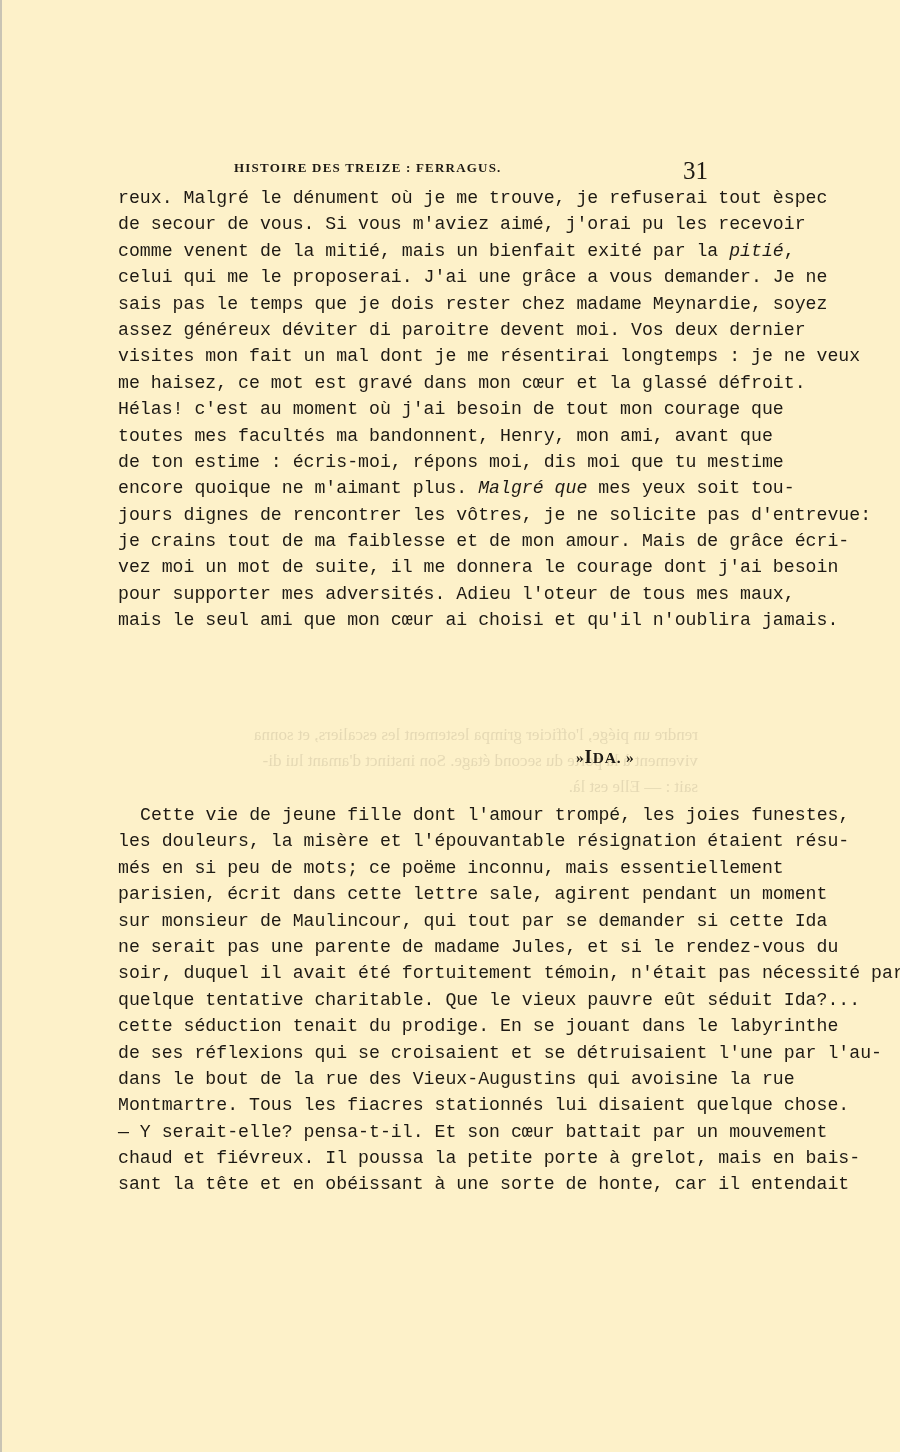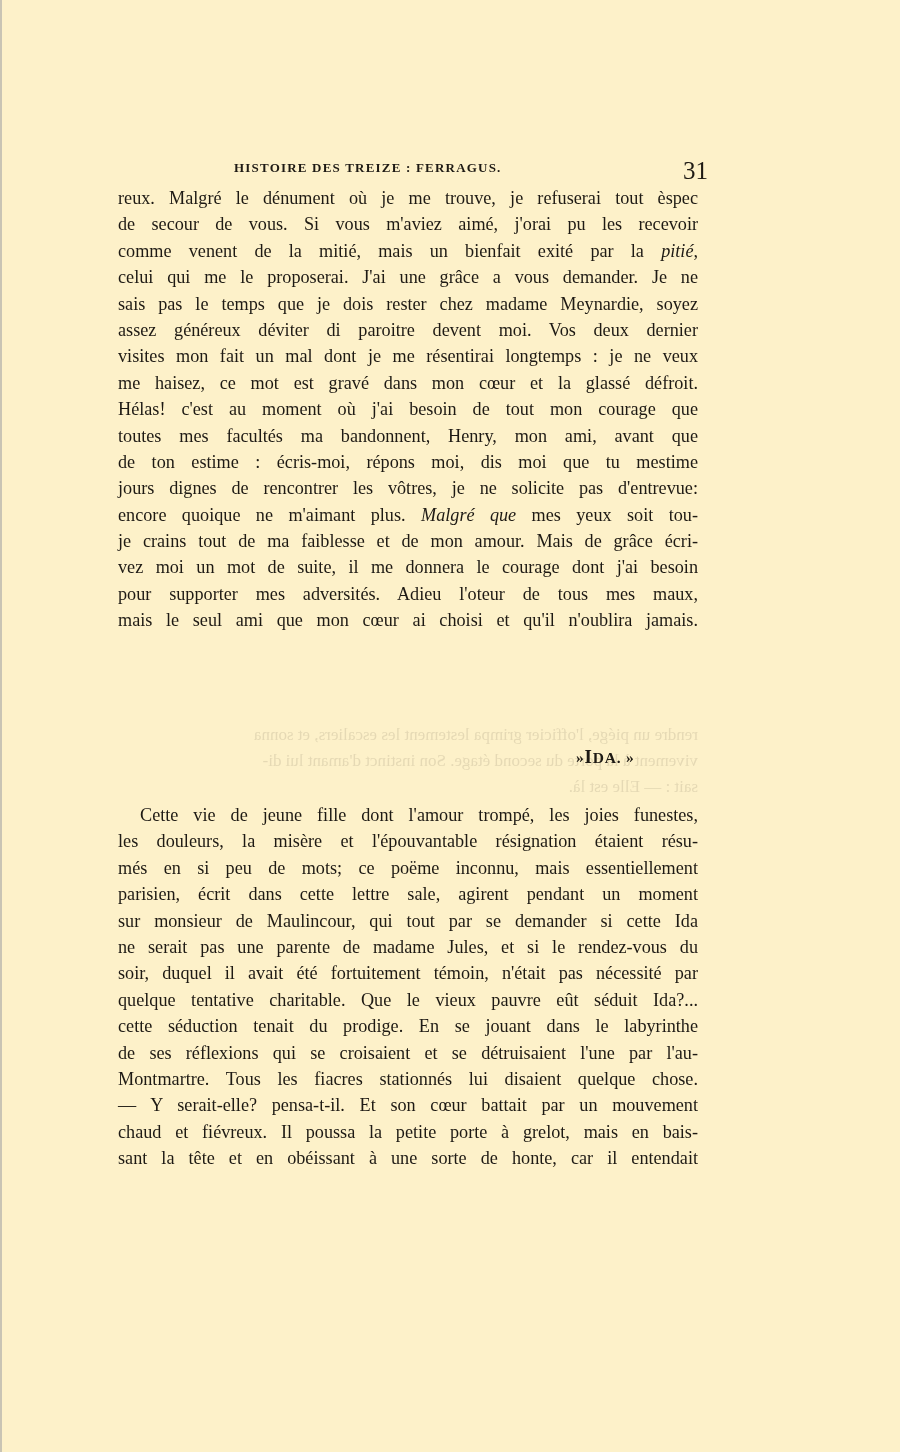--- a/index.html
+++ b/index.html
@@ -35,20 +35,21 @@
     .page-number {
       position: absolute;
       right: 0;
       top: 0;
       font-size: 25px;
     }
     .text-block {
       position: absolute;
       left: 118px;
       width: 580px;
+      font-family: Liberation Mono, monospace;
     }
     .line {
       display: block;
       height: 26.4px;
       line-height: 26.4px;
       font-size: 18.2px;
       white-space: nowrap;
       text-align: justify;
       text-align-last: justify;
       font-stretch: condensed;
@@ -95,22 +96,22 @@
   <span class="line"><span>de secour de vous. Si vous m'aviez aimé, j'orai pu les recevoir</span></span>
   <span class="line"><span>comme venent de la mitié, mais un bienfait exité par la </span><i>pitié</i><span>,</span></span>
   <span class="line"><span>celui qui me le proposerai. J'ai une grâce a vous demander. Je ne</span></span>
   <span class="line"><span>sais pas le temps que je dois rester chez madame Meynardie, soyez</span></span>
   <span class="line"><span>assez généreux déviter di paroitre devent moi. Vos deux dernier</span></span>
   <span class="line"><span>visites mon fait un mal dont je me résentirai longtemps : je ne veux</span></span>
   <span class="line"><span>me haisez, ce mot est gravé dans mon cœur et la glassé défroit.</span></span>
   <span class="line"><span>Hélas! c'est au moment où j'ai besoin de tout mon courage que</span></span>
   <span class="line"><span>toutes mes facultés ma bandonnent, Henry, mon ami, avant que</span></span>
   <span class="line"><span>de ton estime : écris-moi, répons moi, dis moi que tu mestime</span></span>
+  <span class="line"><span>encore quoique ne m'aimant plus. </span><i>Malgré que</i><span> mes yeux soit tou-</span></span>
   <span class="line"><span>jours dignes de rencontrer les vôtres, je ne solicite pas d'entrevue:</span></span>
-  <span class="line"><span>encore quoique ne m'aimant plus. </span><i>Malgré que</i><span> mes yeux soit tou-</span></span>
   <span class="line"><span>je crains tout de ma faiblesse et de mon amour. Mais de grâce écri-</span></span>
   <span class="line"><span>vez moi un mot de suite, il me donnera le courage dont j'ai besoin</span></span>
   <span class="line"><span>pour supporter mes adversités. Adieu l'oteur de tous mes maux,</span></span>
   <span class="line"><span>mais le seul ami que mon cœur ai choisi et qu'il n'oublira jamais.</span></span>
 </div>
 
 <div class="bleed">
   <div>rendre un piége, l'officier grimpa lestement les escaliers, et sonna</div>
   <div>vivement à la porte du second étage. Son instinct d'amant lui di-</div>
   <div>sait : — Elle est là.</div>
@@ -124,17 +125,18 @@
   <span class="line indent">Cette vie de jeune fille dont l'amour trompé, les joies funestes,</span>
   <span class="line">les douleurs, la misère et l'épouvantable résignation étaient résu-</span>
   <span class="line">més en si peu de mots; ce poëme inconnu, mais essentiellement</span>
   <span class="line">parisien, écrit dans cette lettre sale, agirent pendant un moment</span>
   <span class="line">sur monsieur de Maulincour, qui tout par se demander si cette Ida</span>
   <span class="line">ne serait pas une parente de madame Jules, et si le rendez-vous du</span>
   <span class="line">soir, duquel il avait été fortuitement témoin, n'était pas nécessité par</span>
   <span class="line">quelque tentative charitable. Que le vieux pauvre eût séduit Ida?...</span>
   <span class="line">cette séduction tenait du prodige. En se jouant dans le labyrinthe</span>
   <span class="line">de ses réflexions qui se croisaient et se détruisaient l'une par l'au-</span>
+  <span class="line">dans le bout de la rue des Vieux-Augustins qui avoisine la rue</span>
   <span class="line">Montmartre. Tous les fiacres stationnés lui disaient quelque chose.</span>
   <span class="line">— Y serait-elle? pensa-t-il. Et son cœur battait par un mouvement</span>
   <span class="line">chaud et fiévreux. Il poussa la petite porte à grelot, mais en bais-</span>
   <span class="line">sant la tête et en obéissant à une sorte de honte, car il entendait</span>
 </div>
 
 </body></html>

